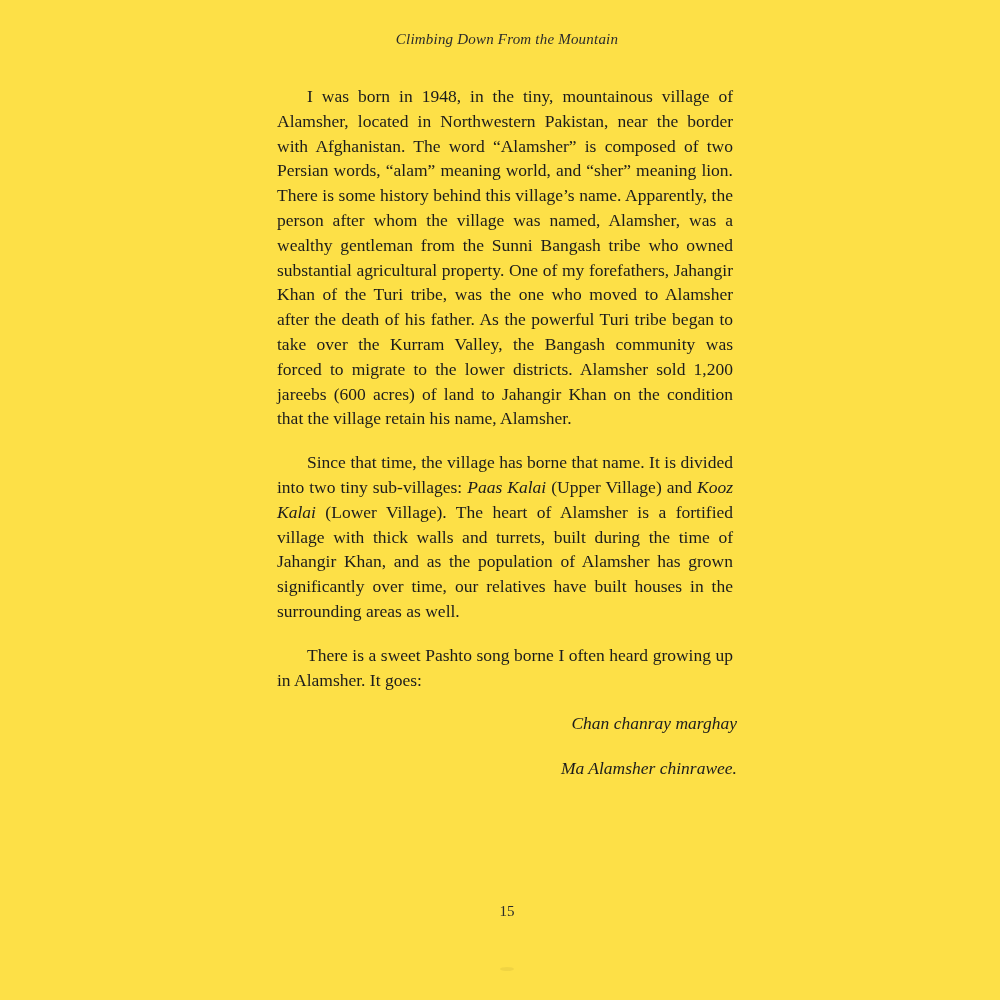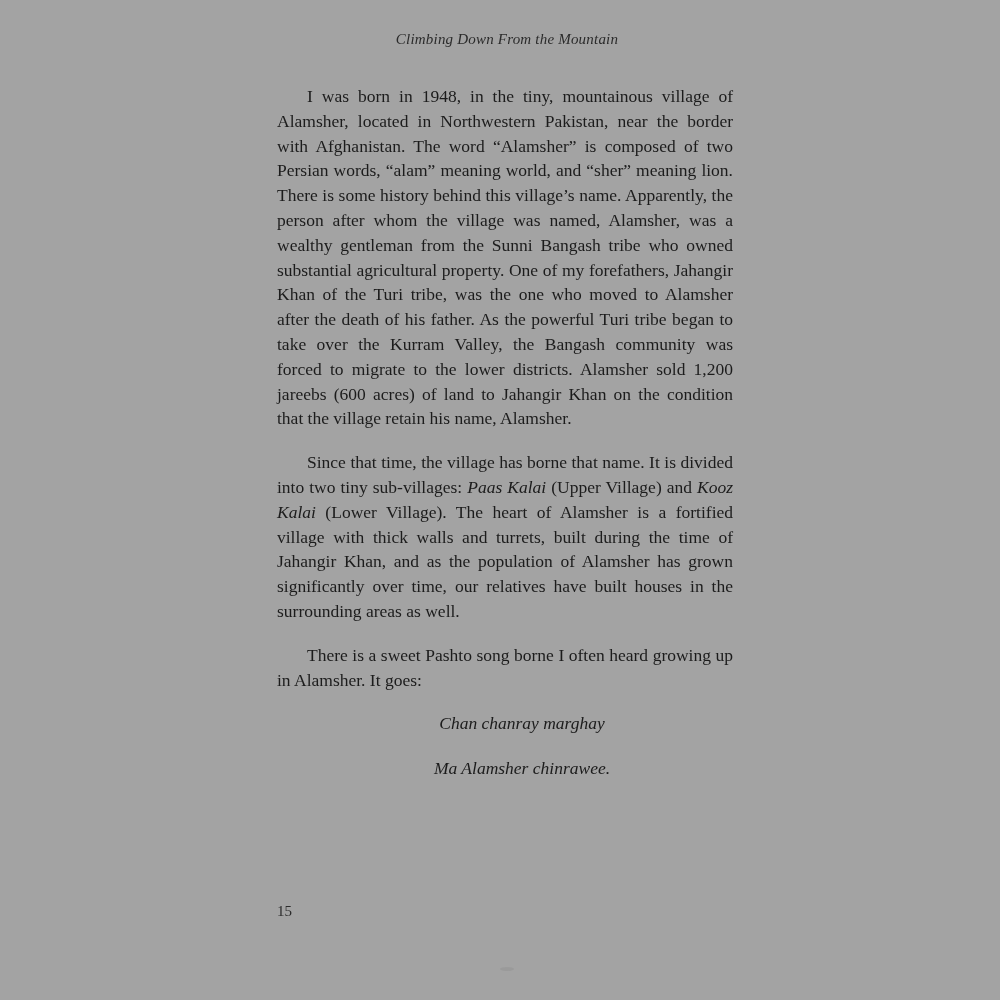--- a/index.html
+++ b/index.html
@@ -4,21 +4,21 @@
 <style>
   html, body {
     margin: 0;
     padding: 0;
     background: #ffffff;
   }
   .page {
     position: relative;
     width: 1000px;
     height: 1000px;
-    background: #a3a3a3;
+    background: #fde047;
     font-family: "Liberation Serif", "DejaVu Serif", serif;
     color: #1c1c1c;
     overflow: hidden;
   }
   .running-header {
     position: absolute;
     top: 31px;
     left: 277px;
     width: 460px;
     text-align: center;
@@ -39,28 +39,29 @@
   .para {
     margin: 0 4px 19px 0;
     text-indent: 30px;
   }
   .para i {
     font-style: italic;
   }
   .song-line {
     margin: 0 0 20px 0;
     font-style: italic;
-    text-align: center;
+    text-align: right;
     text-indent: 30px;
   }
   .page-number {
     position: absolute;
     top: 903px;
     left: 277px;
     width: 460px;
+    text-align: center;
     font-size: 15px;
     color: #2b2b2b;
   }
   .scan-artifact {
     position: absolute;
     top: 967px;
     left: 500px;
     width: 14px;
     height: 4px;
     border-radius: 50%;

